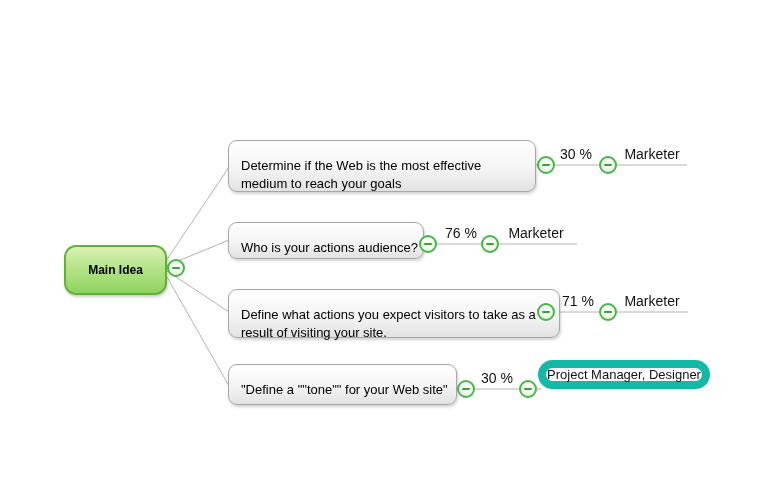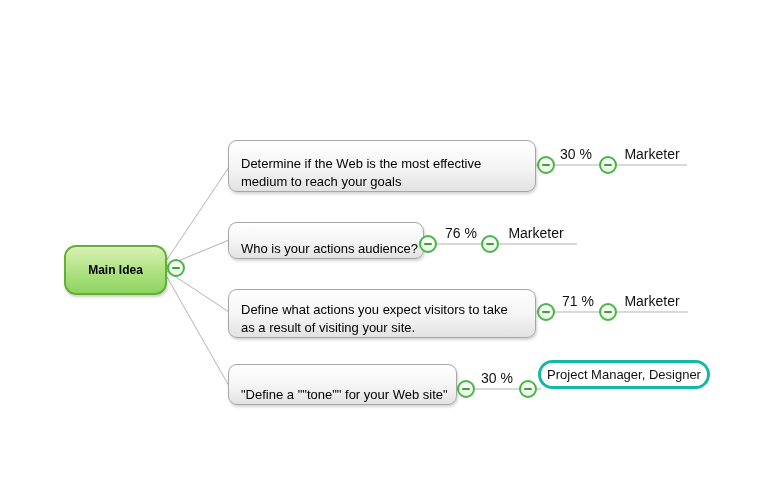--- a/index.html
+++ b/index.html
@@ -1,29 +1,29 @@
 <!DOCTYPE html>
 <html><head>
 <meta charset="utf-8">
 <style>
   html,body{margin:0;padding:0;background:#fff;}
   .canvas{position:relative;width:781px;height:490px;background:#ffffff;
           font-family:"Liberation Sans",sans-serif;overflow:hidden;}
   svg.connectors{position:absolute;left:0;top:0;}
   svg.connectors line{stroke:#b3b3b3;stroke-width:1;}
 
-  .topic{position:absolute;display:flex;align-items:flex-end;
+  .topic{position:absolute;display:flex;align-items:flex-start;
          background:linear-gradient(180deg,#ffffff 0%,#f4f4f4 55%,#e2e2e2 100%);
          border:1px solid #a6a6a6;border-radius:9px;
          box-shadow:1px 2px 3px rgba(0,0,0,.18);
-         font-size:13px;color:#000;padding:0 12px;box-sizing:border-box;
+         font-size:13px;color:#000;padding:16px 12px;box-sizing:border-box;
          line-height:1.38;cursor:pointer;}
   .t1{left:228px;top:140px;width:308px;height:52px;}
   .t2{left:228px;top:222px;width:196px;height:37px;white-space:nowrap;}
-  .t3{left:228px;top:289px;width:308px;height:49px;}
+  .t3{left:228px;top:289px;width:332px;height:49px;}
   .t4{left:228px;top:364px;width:229px;height:41px;white-space:nowrap;}
 
   .root{position:absolute;left:64px;top:245px;width:103px;height:50px;
         display:flex;align-items:center;justify-content:center;
         background:linear-gradient(180deg,#d9f1b6 0%,#b5e488 45%,#8ed35f 100%);
         border:2px solid #63b037;border-radius:12px;box-sizing:border-box;
         box-shadow:1px 2px 3px rgba(0,0,0,.2);
         font-weight:bold;font-size:12px;color:#000;cursor:pointer;}
 
   .collapse{position:absolute;width:18px;height:18px;border-radius:50%;
@@ -38,21 +38,21 @@
   .c4a{left:457px;top:380px;} .c4b{left:519px;top:380px;}
 
   .pct,.assignee{position:absolute;transform:translateX(-50%);
                  font-size:14px;color:#111;white-space:nowrap;cursor:pointer;}
   .p1{left:576px;top:146px;} .a1{left:652px;top:146px;}
   .p2{left:461px;top:225px;} .a2{left:536px;top:225px;}
   .p3{left:578px;top:293px;} .a3{left:652px;top:293px;}
   .p4{left:497px;top:370px;}
 
   .sel{position:absolute;left:538px;top:360px;width:172px;height:29px;
-       box-sizing:border-box;border:3px solid #14b8a6;border-radius:15px;
+       box-sizing:border-box;border:8px solid #14b8a6;border-radius:15px;
        background:#ffffff;display:flex;align-items:center;justify-content:center;
        font-size:13px;color:#111;white-space:nowrap;cursor:pointer;}
 </style>
 </head>
 <body>
 
 <div class="canvas">
 
   <svg class="connectors" width="781" height="490">
     <line x1="166" y1="261" x2="229" y2="167"></line>

